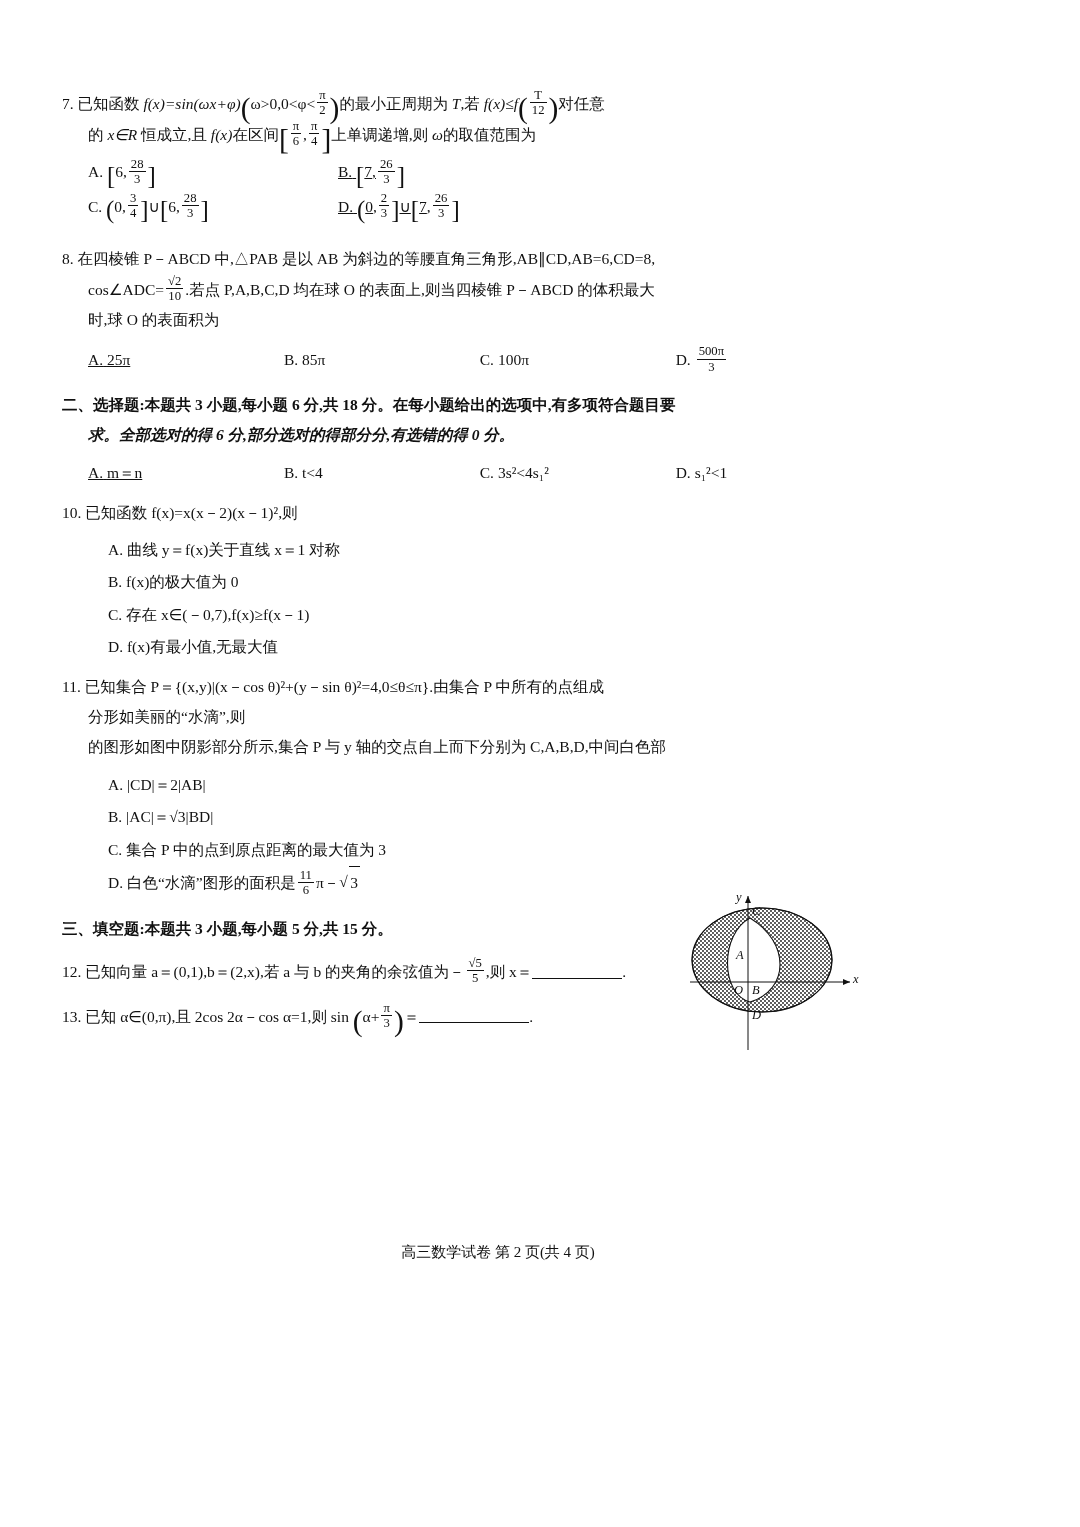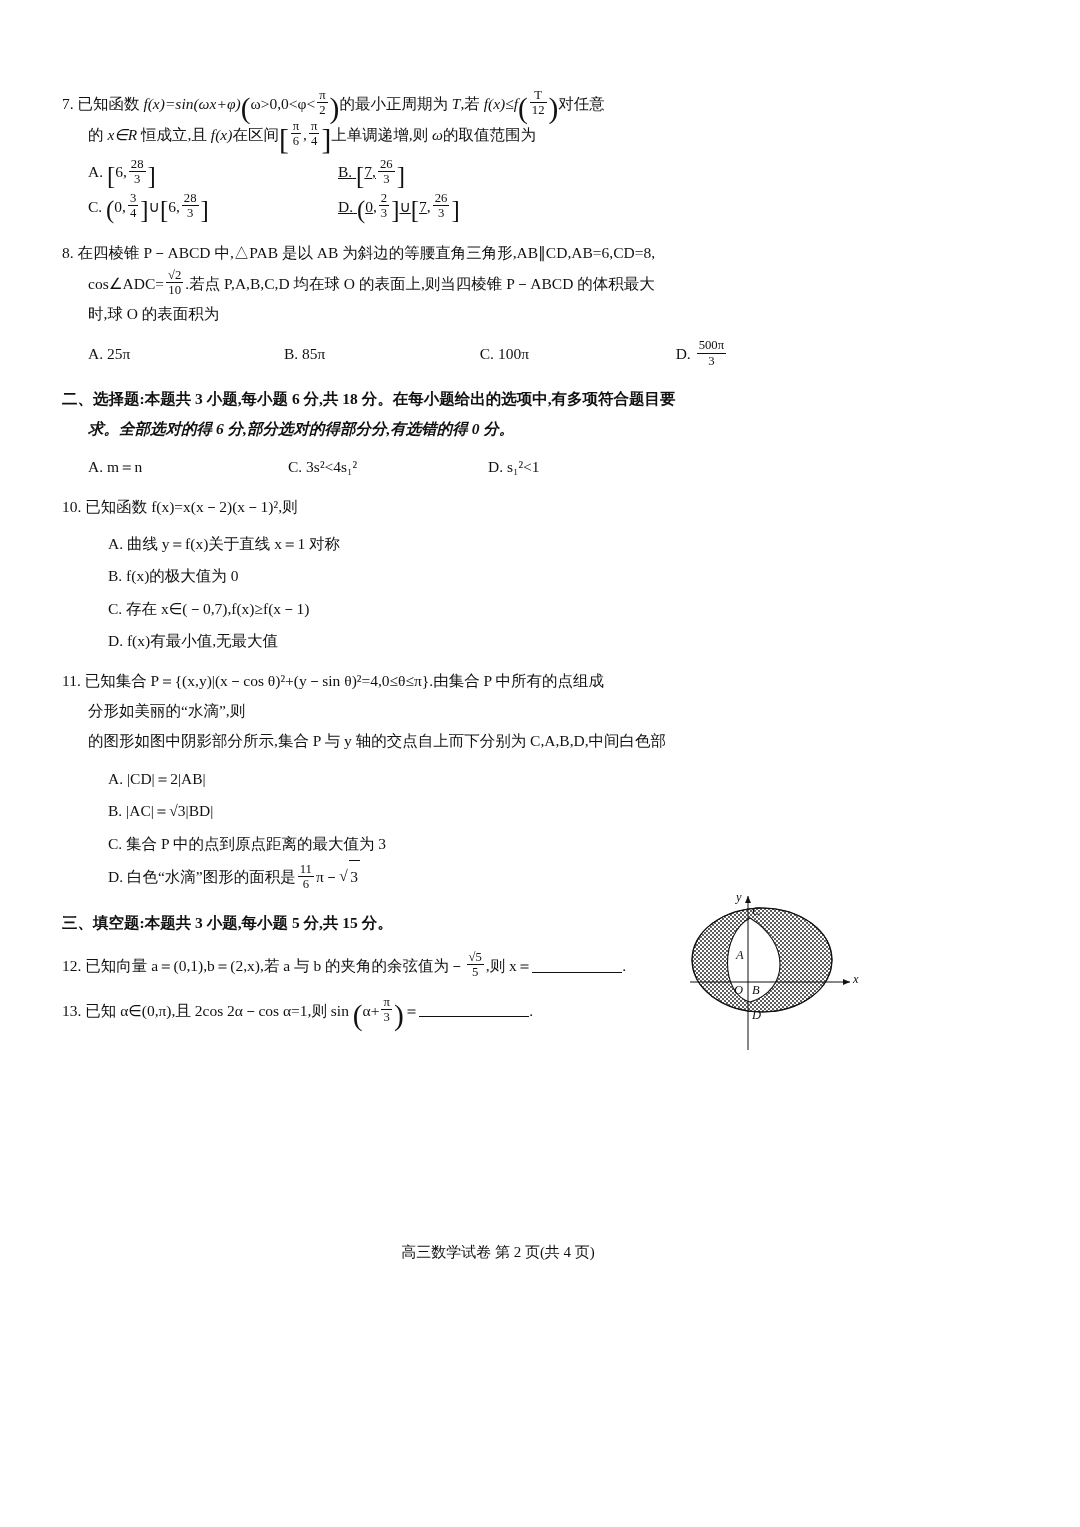--- a/index.html
+++ b/index.html
@@ -47,21 +47,21 @@
   }
   .opts-row > div { }
   .o-a { width: 250px; }
   .o-b { width: 250px; text-decoration: underline; }
   .opts-4 {
     display: flex;
     font-size: 15.5px;
     line-height: 2.4;
     padding-left: 26px;
   }
-  .opts-4 .c1 { width: 200px; }
+  .opts-4 .c1 { width: 200px; text-decoration: underline; }
   .opts-4 .c2 { width: 200px; }
   .opts-4 .c3 { width: 200px; }
   .opts-4 .c4 { width: 180px; }
   .section-head {
     font-weight: bold;
     font-size: 15.5px;
     line-height: 1.95;
     margin-top: 12px;
     margin-bottom: 4px;
   }
@@ -177,21 +177,21 @@
       <div class="o-a">
         <span>C.</span>
         <span class="medpar">(</span><span>0</span>,<span class="frac"><span class="n">3</span><span class="d">4</span></span><span class="medpar">]</span>∪<span class="medpar">[</span><span>6</span>,<span class="frac"><span class="n">28</span><span class="d">3</span></span><span class="medpar">]</span>
       </div>
       <div class="o-b">
         <span>D.</span>
         <span class="medpar">(</span><span>0</span>,<span class="frac"><span class="n">2</span><span class="d">3</span></span><span class="medpar">]</span>∪<span class="medpar">[</span><span>7</span>,<span class="frac"><span class="n">26</span><span class="d">3</span></span><span class="medpar">]</span>
       </div>
     </div>
 
-    <div class="q" style="margin-top:14px;">
+    <div class="q" style="margin-top:20px;">
       <span class="qline">
         <span>8.</span>
         <span>在四棱锥 P－ABCD 中,△PAB 是以 AB 为斜边的等腰直角三角形,AB∥CD,AB=6,CD=8,</span>
       </span>
       <span class="qline indent1">
         <span>cos∠ADC=</span><span class="frac"><span class="n">√2</span><span class="d">10</span></span><span>.若点 P,A,B,C,D 均在球 O 的表面上,则当四棱锥 P－ABCD 的体积最大</span>
       </span>
       <span class="qline indent1">
         <span>时,球 O 的表面积为</span>
       </span>
@@ -218,20 +218,24 @@
 
     <div class="section-head">
       <span>二、选择题:</span><span>本题共 3 小题,每小题 6 分,共 18 分。在每小题给出的选项中,有多项符合题目要</span>
       <span class="sub">求。全部选对的得 6 分,部分选对的得部分分,有选错的得 0 分。</span>
     </div>
 
     <div class="opts-4">
       <div class="c1">
         <span>A.</span>
         <span>m＝n</span>
+      </div>
+      <div class="c2">
+        <span>B.</span>
+        <span>t&lt;4</span>
       </div>
       <div class="c3">
         <span>C.</span>
         <span>3s²&lt;4s₁²</span>
       </div>
       <div class="c4">
         <span>D.</span>
         <span>s₁²&lt;1</span>
       </div>
     </div>

